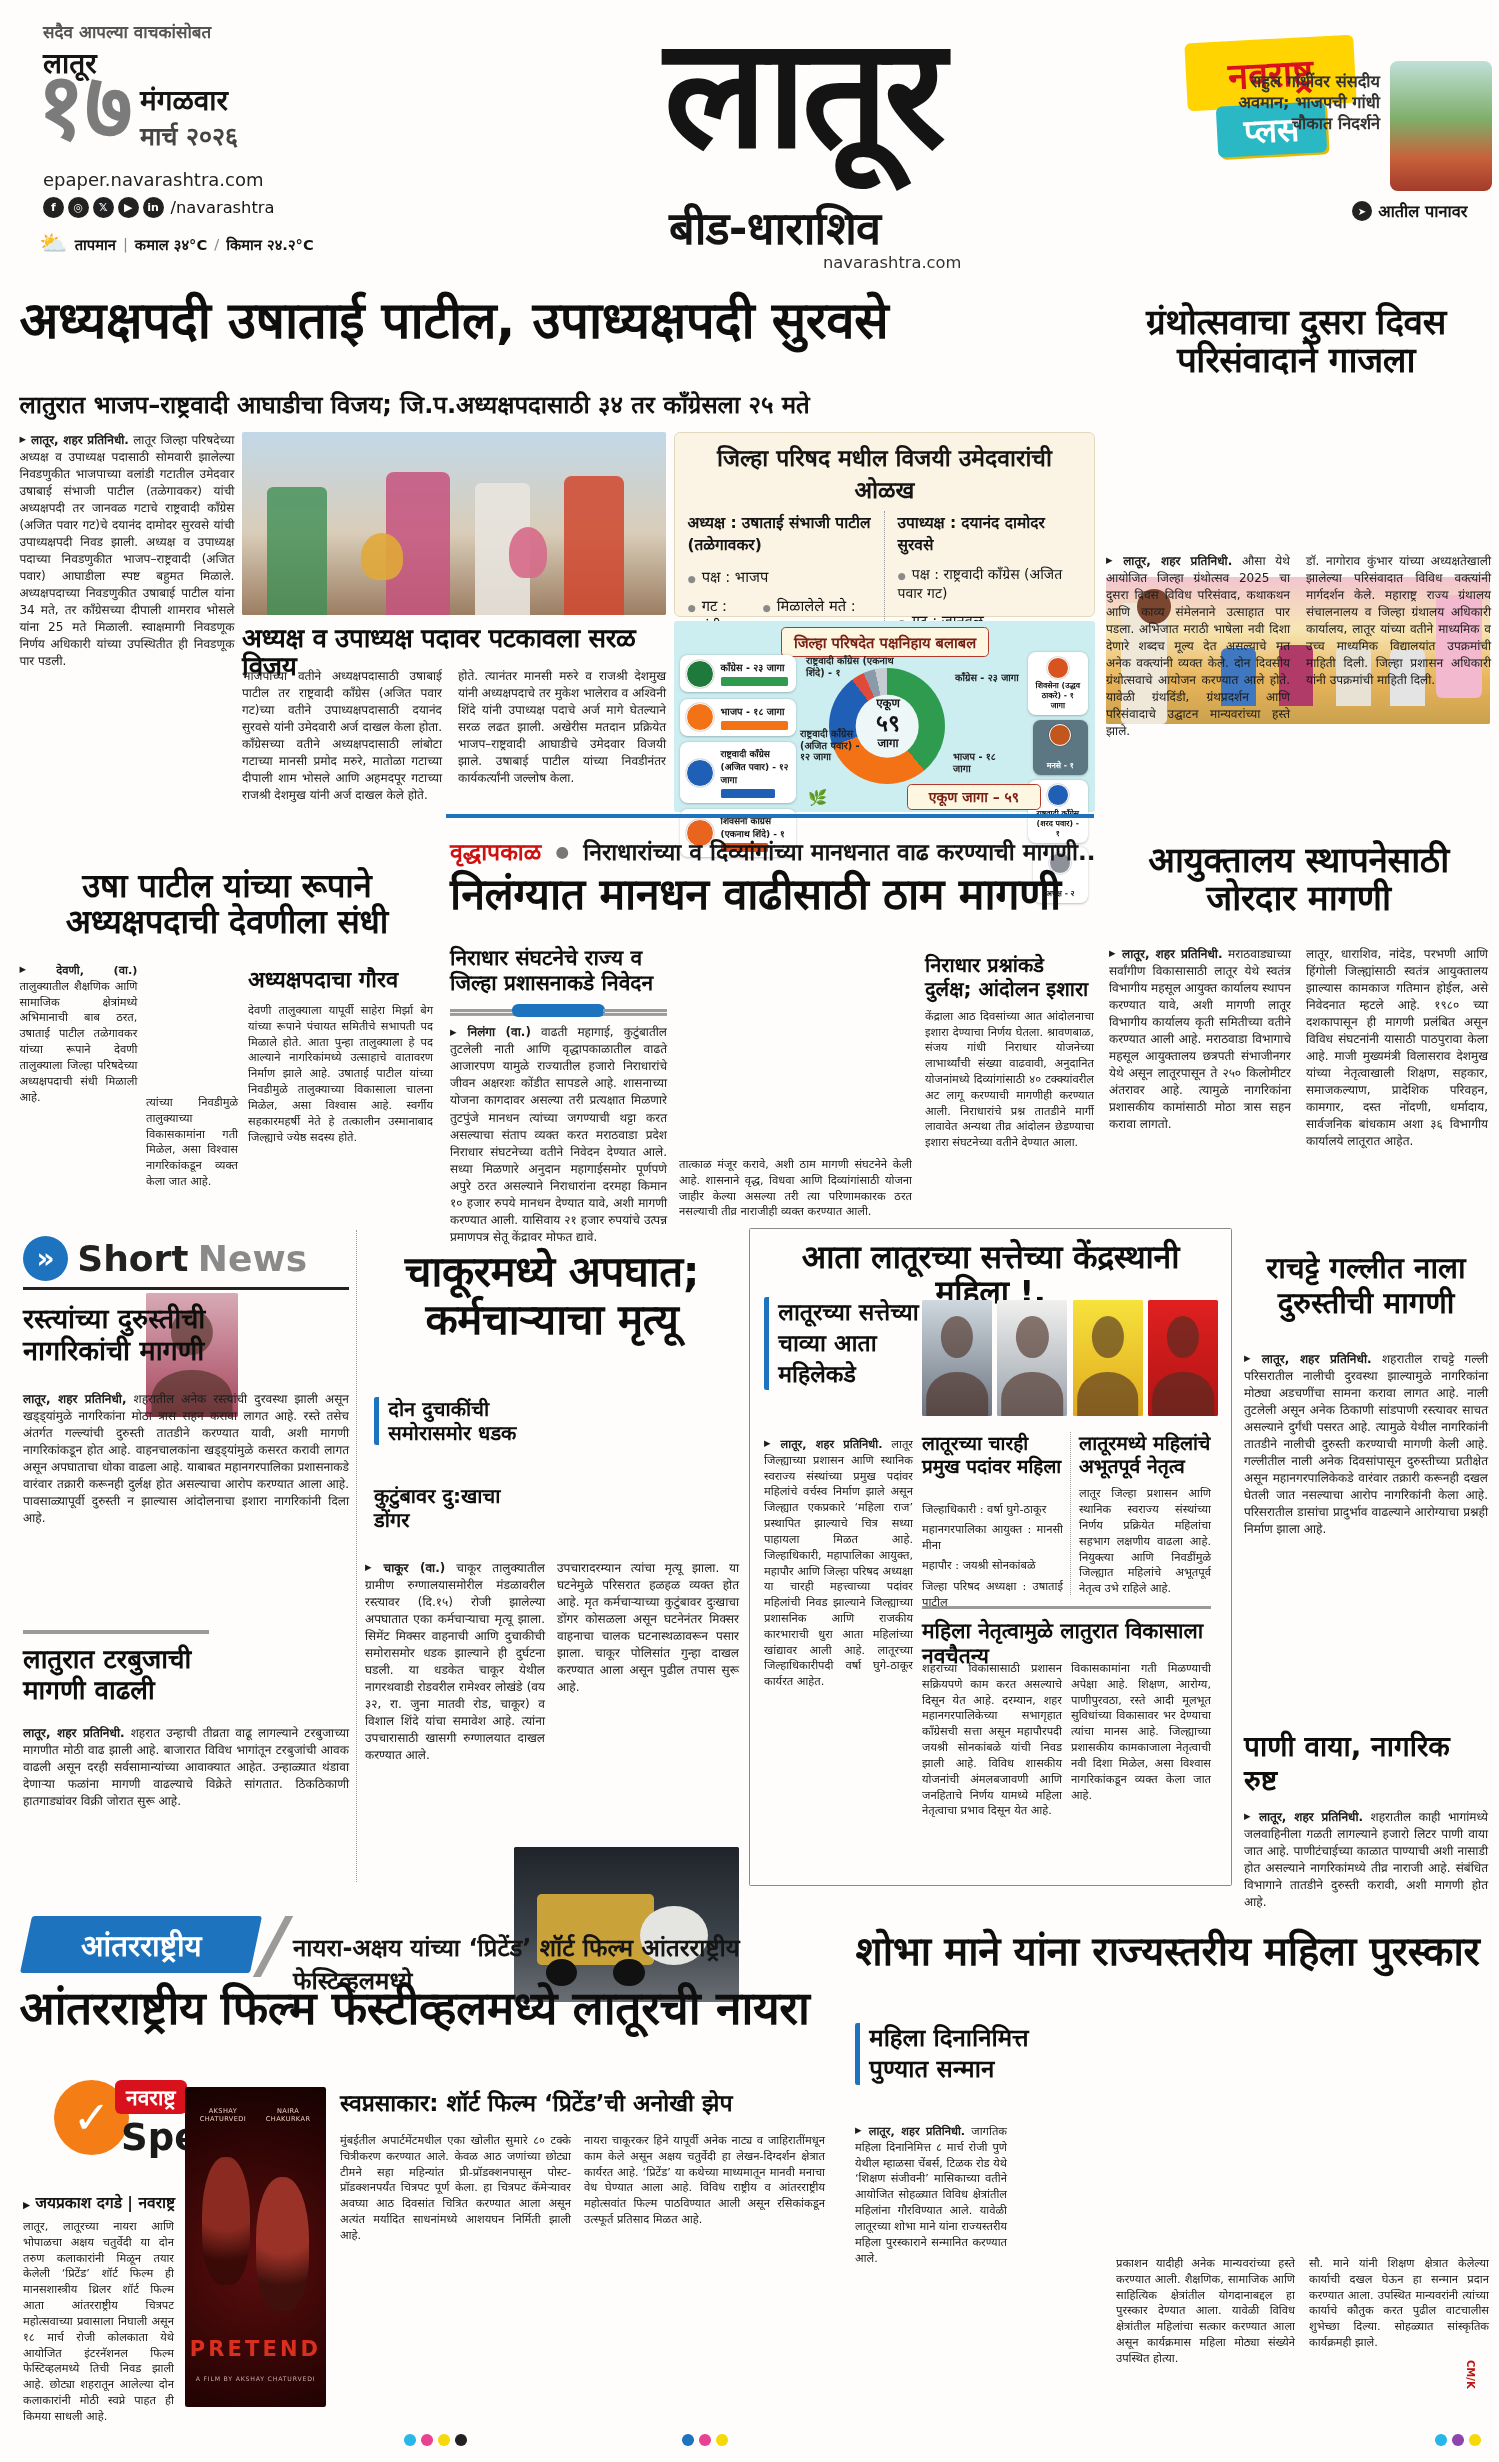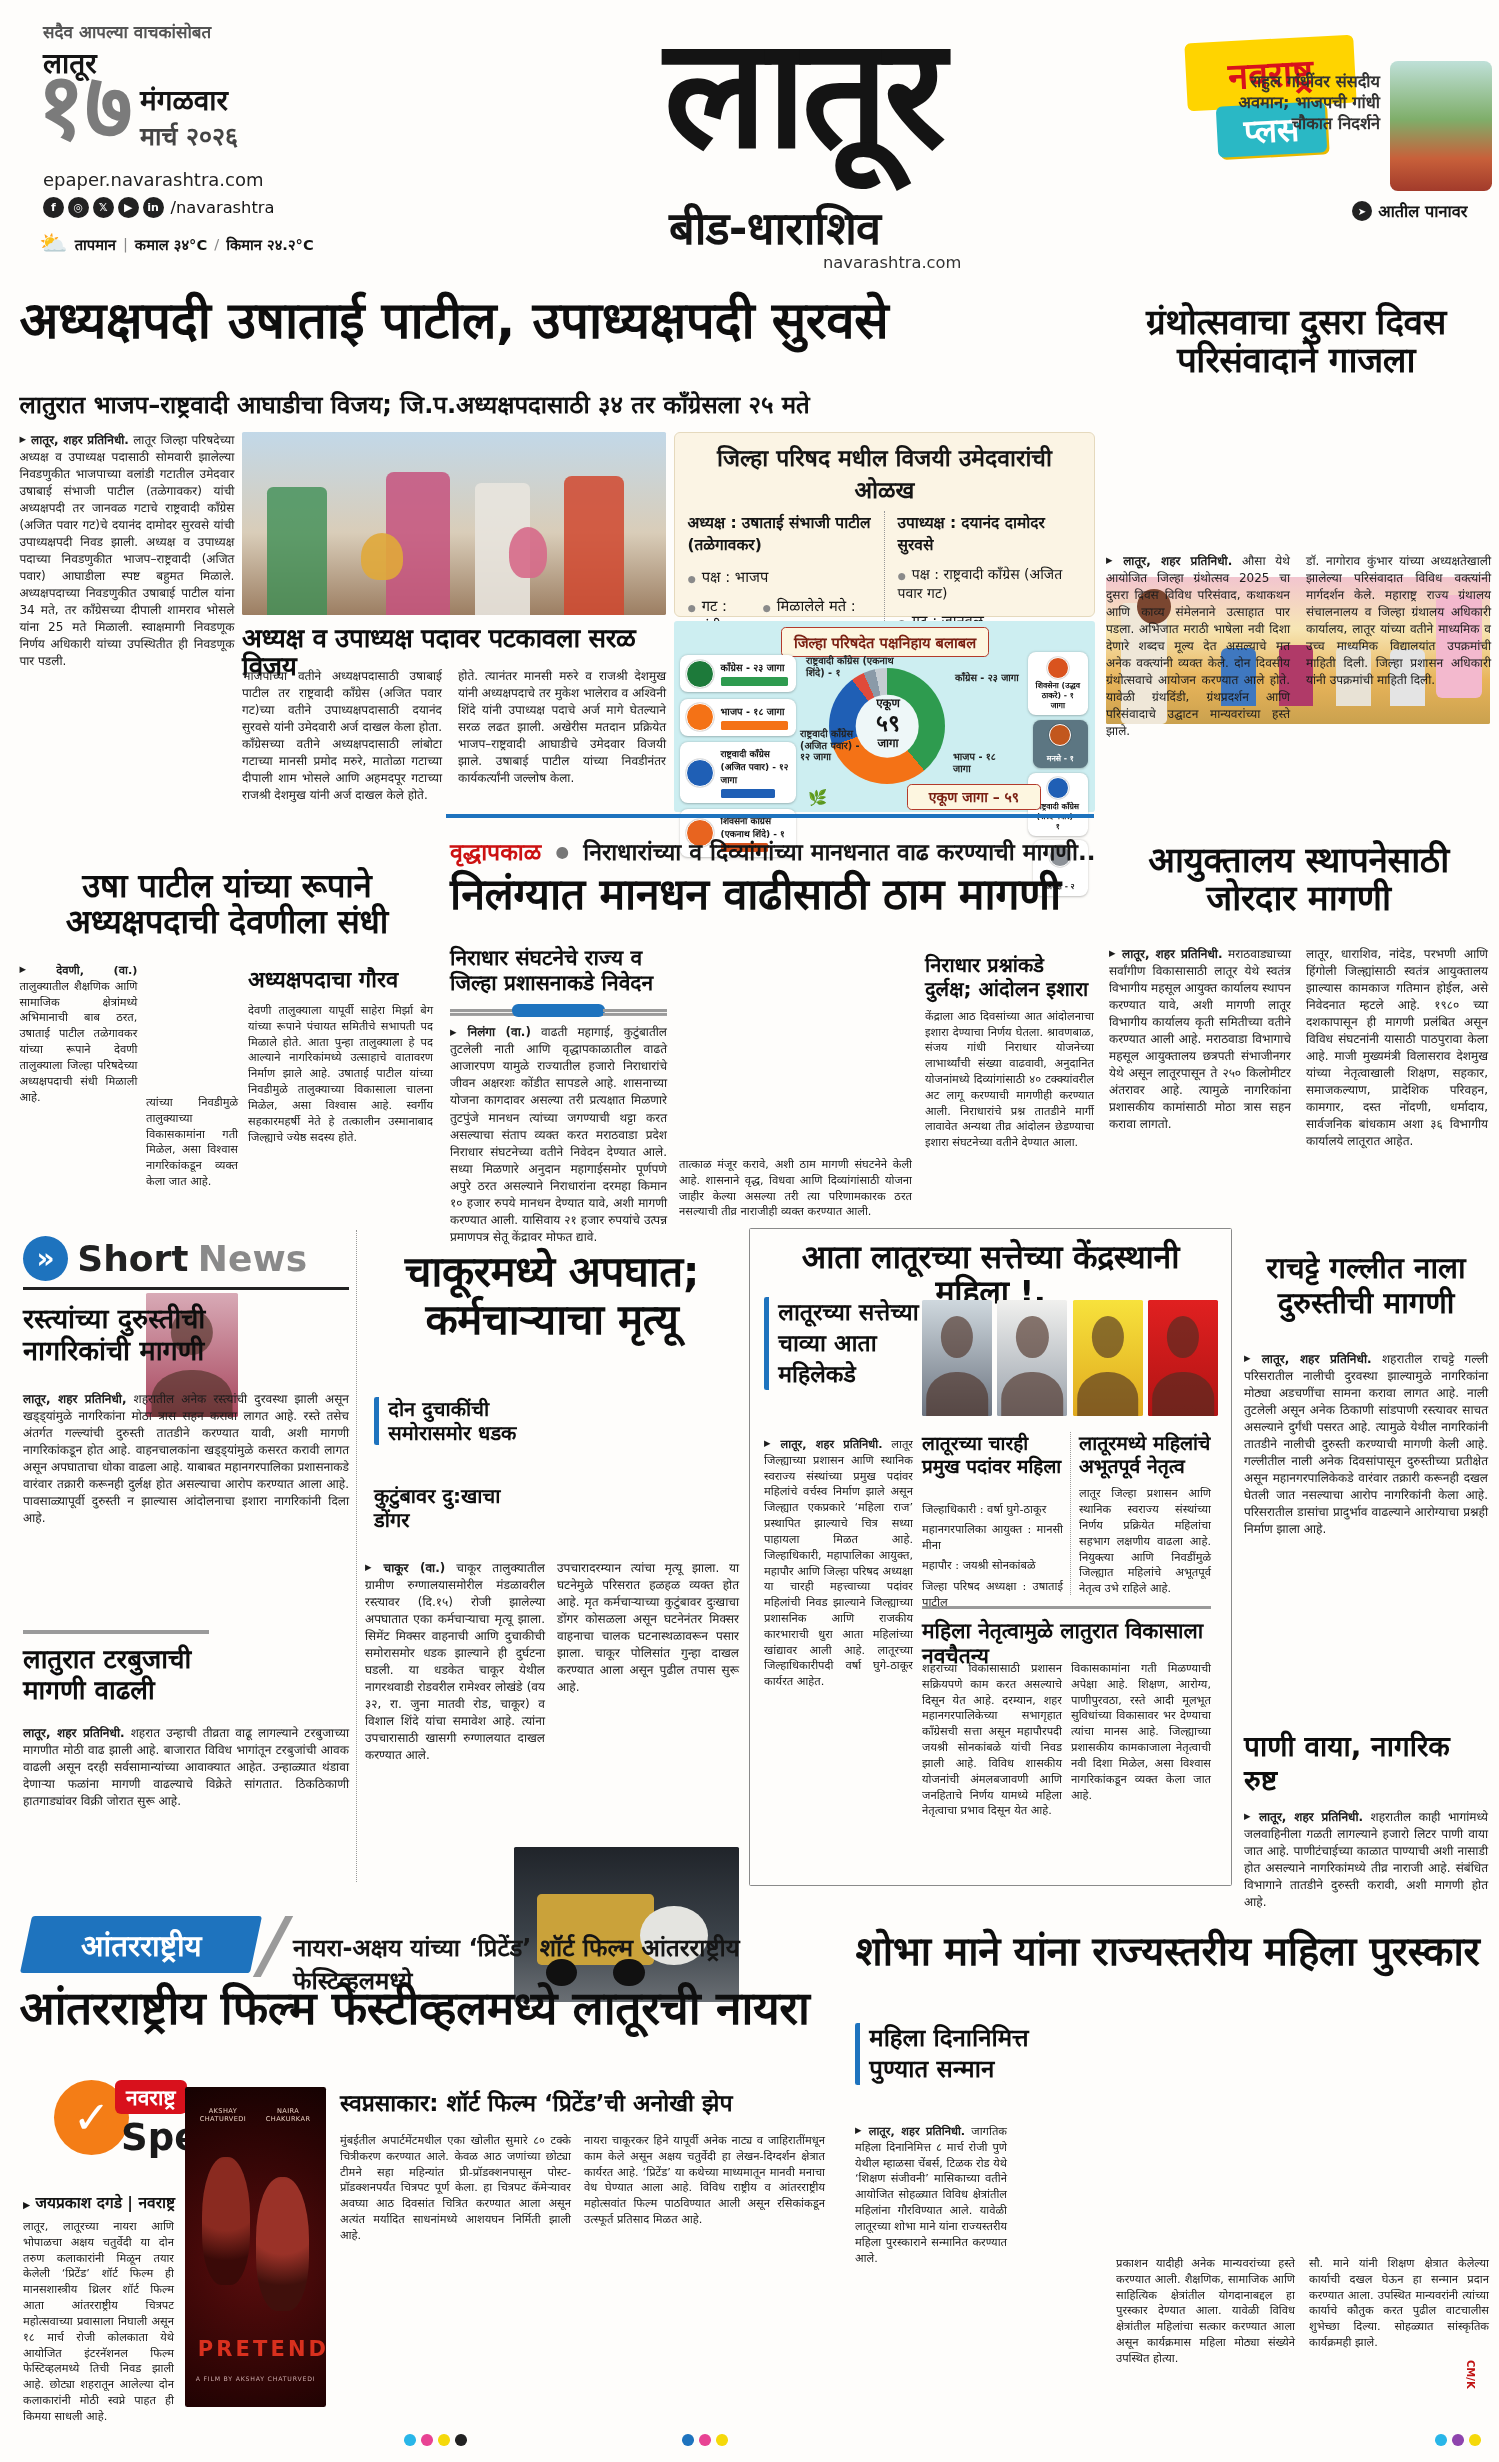--- a/index.html
+++ b/index.html
@@ -160,21 +160,21 @@
     <div class="callout" style="left:132px;top:34px;width:93px;">राष्ट्रवादी काँग्रेस (एकनाथ शिंदे) - १</div>
     <div class="callout" style="left:281px;top:51px;width:70px;">काँग्रेस - २३ जागा</div>
     <div class="callout" style="left:126px;top:107px;width:67px;">राष्ट्रवादी काँग्रेस (अजित पवार) - १२ जागा</div>
     <div class="callout" style="left:279px;top:130px;width:62px;">भाजप - १८ जागा</div>
 
     <div class="abs" style="left:301px;top:31px;width:113px;display:flex;flex-wrap:wrap;gap:4.7px;justify-content:flex-end;">
       <div class="info-card" style="width:48px;flex-direction:column;gap:1.6px;text-align:center;">
         <span class="psym" style="width: 20px; height: 20px; background: rgb(217, 83, 30);"></span>
         <span style="font-size:7.8px;font-weight:700;">शिवसेना (उद्धव ठाकरे) - १ जागा</span>
       </div>
-      <div class="info-card" style="width:43px;flex-direction:column;gap:7px;text-align:center;background:#5c7682;color:#fff;">
+      <div class="info-card" style="width:43px;flex-direction:column;gap:14px;text-align:center;background:#5c7682;color:#fff;">
         <span class="psym" style="width: 20px; height: 20px; background: rgb(194, 87, 29);"></span>
         <span style="font-size:7.8px;font-weight:700;">मनसे - १</span>
       </div>
       <div class="info-card" style="width:48px;flex-direction:column;gap:1.6px;text-align:center;">
         <span class="psym" style="width: 20px; height: 20px; background: rgb(31, 95, 181);"></span>
         <span style="font-size:7.8px;font-weight:700;">राष्ट्रवादी काँग्रेस (शरद पवार) - १</span>
       </div>
       <div class="info-card" style="width:43px;flex-direction:column;gap:14px;text-align:center;">
         <span class="psym" style="width: 20px; height: 20px; background: rgb(141, 146, 152);"></span>
         <span style="font-size:7.8px;font-weight:700;">अपक्ष - २</span>
@@ -333,21 +333,21 @@
   <div class="abs b" style="left:23px;top:2191px;font-size:15.5px;"><span class="arr" style="font-size:9.3px;">▶</span> <span>जयप्रकाश दगडे | नवराष्ट्र</span></div>
   <div class="abs body-sm" style="left:23px;top:2219px;width:151px;height:194px;">लातूर, लातूरच्या नायरा आणि भोपाळचा अक्षय चतुर्वेदी या दोन तरुण कलाकारांनी मिळून तयार केलेली ‘प्रिटेंड’ शॉर्ट फिल्म ही मानसशास्त्रीय थ्रिलर शॉर्ट फिल्म आता आंतरराष्ट्रीय चित्रपट महोत्सवाच्या प्रवासाला निघाली असून १८ मार्च रोजी कोलकाता येथे आयोजित इंटरनॅशनल फिल्म फेस्टिव्हलमध्ये तिची निवड झाली आहे. छोट्या शहरातून आलेल्या दोन कलाकारांनी मोठी स्वप्ने पाहत ही किमया साधली आहे.</div>
 
   <div class="abs" style="left:185px;top:2087px;width:141px;height:320px;background:radial-gradient(circle at 50% 55%,#5a0d0d 0%,#2a0404 70%,#150202 100%);border-radius:2.3px;color:#e8cfc0;">
     <div class="center" style="display:flex;justify-content:space-between;padding:20px 7.8px 0 7.8px;font-size:6.6px;letter-spacing:0.4px;">
       <span style="width:48%;">AKSHAY CHATURVEDI</span>
       <span style="width:48%;">NAIRA CHAKURKAR</span>
     </div>
     <div class="abs" style="left:12%;top:22%;width:34%;height:40%;background: radial-gradient(circle at 50% 30%, #8a2a20 0 38%, #3a0a08 70%);border-radius:46% 46% 40% 40%;"></div>
     <div class="abs" style="left:50%;top:28%;width:38%;height:42%;background: radial-gradient(circle at 50% 30%, #9a3228 0 38%, #40100c 70%);border-radius:46% 46% 40% 40%;"></div>
-    <div class="abs center b" style="left:0;top:78%;width:100%;font-size:21px;letter-spacing:3.1px;color:#d8301e;padding-left:8px;">PRETEND</div>
+    <div class="abs center b" style="left:0;top:78%;width:100%;font-size:21px;letter-spacing:3.1px;color:#d8301e;">PRETEND</div>
     <div class="abs center" style="left:0;top:90%;width:100%;font-size:6.2px;letter-spacing:0.8px;color:#caa;">A FILM BY AKSHAY CHATURVEDI</div>
   </div>
 
   <div class="abs colhead" style="left:340px;top:2090px;width:485px;font-size:23px;">स्वप्नसाकार:  शॉर्ट फिल्म ‘प्रिटेंड’ची अनोखी झेप</div>
   <div class="abs body-sm" style="left:340px;top:2133px;width:231px;height:279px;">मुंबईतील अपार्टमेंटमधील एका खोलीत सुमारे ८० टक्के चित्रीकरण करण्यात आले. केवळ आठ जणांच्या छोट्या टीमने सहा महिन्यांत प्री-प्रॉडक्शनपासून पोस्ट-प्रॉडक्शनपर्यंत चित्रपट पूर्ण केला. हा चित्रपट कॅमेऱ्यावर अवघ्या आठ दिवसांत चित्रित करण्यात आला असून अत्यंत मर्यादित साधनांमध्ये आशयघन निर्मिती झाली आहे.</div>
   <div class="abs body-sm" style="left:584px;top:2133px;width:241px;height:279px;">नायरा चाकूरकर हिने यापूर्वी अनेक नाट्य व जाहिरातींमधून काम केले असून अक्षय चतुर्वेदी हा लेखन-दिग्दर्शन क्षेत्रात कार्यरत आहे. ‘प्रिटेंड’ या कथेच्या माध्यमातून मानवी मनाचा वेध घेण्यात आला आहे. विविध राष्ट्रीय व आंतरराष्ट्रीय महोत्सवांत फिल्म पाठविण्यात आली असून रसिकांकडून उत्स्फूर्त प्रतिसाद मिळत आहे.</div>
 
   <div class="abs headline center" style="left:846px;top:1930px;width:643px;font-size:40px;">शोभा माने यांना राज्यस्तरीय महिला पुरस्कार</div>
   <div class="abs bluebar colhead" style="left:855px;top:2023px;width:186px;font-size:24px;line-height:1.3;">महिला दिनानिमित्त पुण्यात सन्मान</div>
   <div class="abs body-sm" style="left:855px;top:2124px;width:152px;height:287px;">

